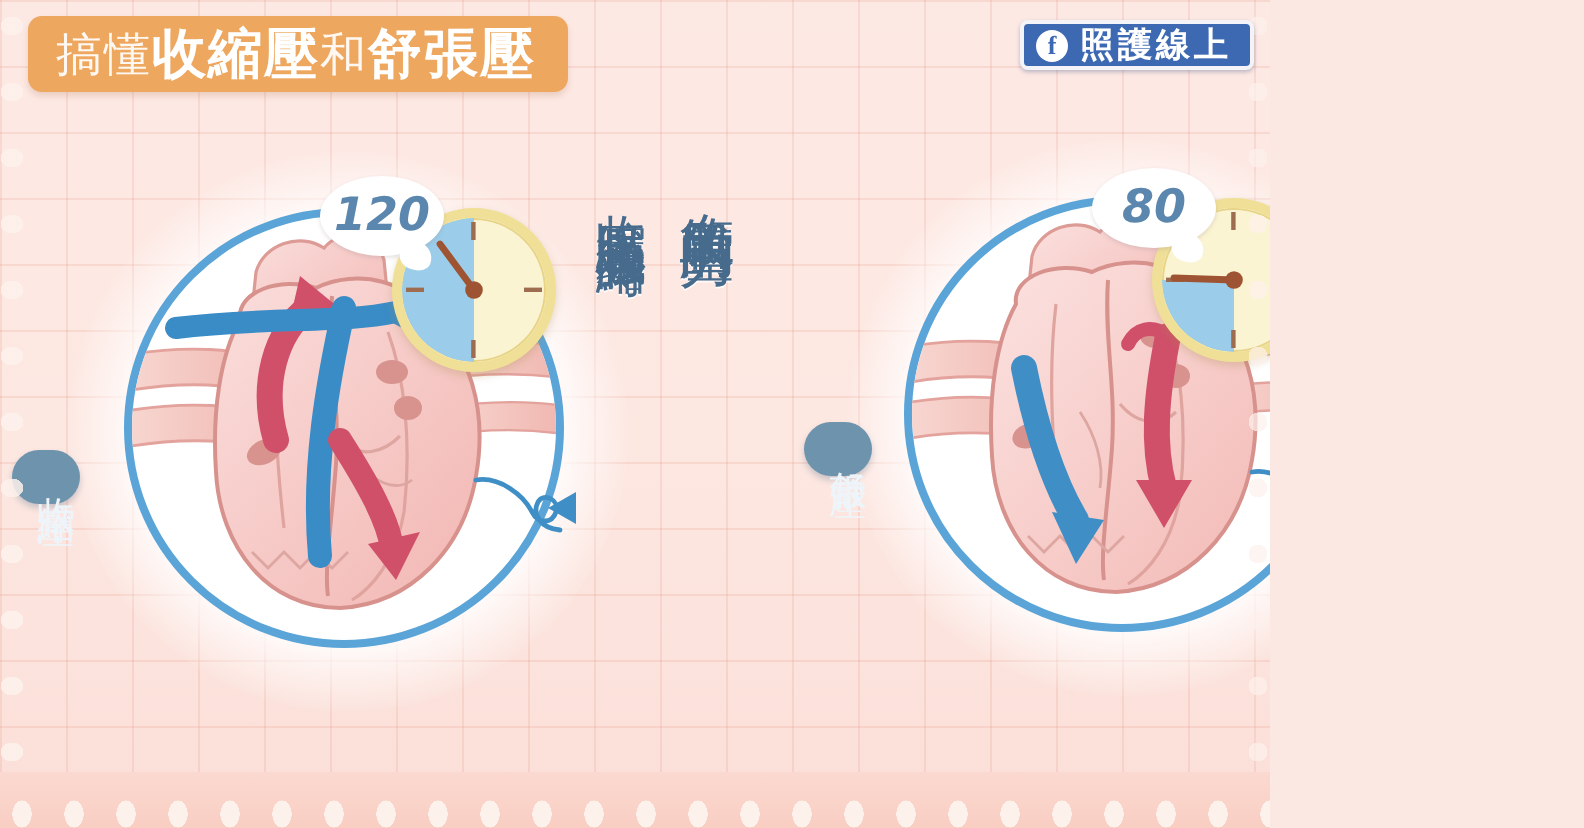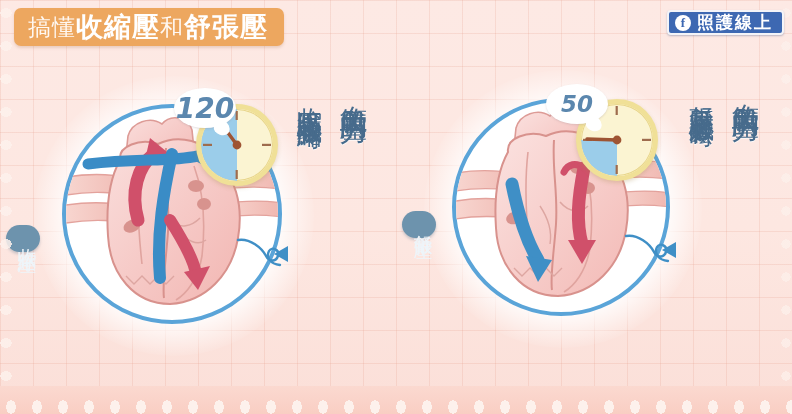--- a/index.html
+++ b/index.html
@@ -4,21 +4,21 @@
 <style>
   * { margin:0; padding:0; box-sizing:border-box; }
   html,body { width:792px; height:414px; overflow:hidden; }
   body{
     font-family:"Liberation Sans","DejaVu Sans",sans-serif;
     background:#fbe8e2;
     position:relative;
   }
   
   #stage{
-    position:absolute; inset:0; width:792px; height:414px; overflow:hidden;
+    position:absolute; inset:0; width:635px; height:414px; overflow:hidden;
     background:
       repeating-linear-gradient(to right, rgba(226,150,130,.20) 0 1px, transparent 1px 33px),
       repeating-linear-gradient(to bottom, rgba(226,150,130,.20) 0 1px, transparent 1px 33px),
       linear-gradient(to bottom,#fde9e4 0%,#fde7e1 55%,#fbdfd8 100%);
   }
   
   .wash{
     position:absolute; border-radius:50%;
     background:radial-gradient(circle, rgba(255,255,255,.92) 52%, rgba(255,255,255,0) 72%);
     pointer-events:none;
@@ -88,21 +88,21 @@
     display:flex; align-items:center; justify-content:center;
     color:#5b87ae; font-weight:700; font-style:italic;
     font-family:"DejaVu Sans",sans-serif;
     box-shadow:0 1px 2px rgba(150,130,140,.25);
   }
   .bubble::after{
     content:""; position:absolute; right:6px; bottom:-7px;
     width:16px; height:14px; background:#fff; border-radius:50% 50% 50% 50%/60% 60% 40% 40%;
     transform:rotate(18deg);
   }
-  #bub-left{ left:174px; top:88px; font-size:28px; }
+  #bub-left{ left:160px; top:88px; font-size:23px; }
   #bub-right{ left:546px; top:84px; font-size:23px; }
   
   .vtext{
     position:absolute;
     writing-mode:vertical-rl; text-orientation:upright;
     color:#476b8c; letter-spacing:2px; z-index:6;
     text-shadow:0 1px 0 rgba(255,255,255,.75);
   }
   .vbig{ font-size:28px; line-height:30px; }
   .vsmall{ font-size:25px; line-height:27px; }
@@ -275,21 +275,21 @@
       <path d="M36 36 L0 36 A36 36 0 0 0 36 72 Z" fill="#9bcdea"></path>
       <rect x="34.6" y="2" width="2.2" height="9" fill="#9e6c4e"></rect>
       <rect x="61" y="34.8" width="9" height="2.2" fill="#9e6c4e"></rect>
       <rect x="34.6" y="61" width="2.2" height="9" fill="#9e6c4e"></rect>
       <rect x="2" y="34.8" width="9" height="2.2" fill="#9e6c4e"></rect>
       <line x1="36" y1="36" x2="6" y2="35" stroke="#9e5433" stroke-width="3.4" stroke-linecap="round"></line>
       <circle cx="36" cy="36" r="4.4" fill="#9e5433"></circle>
     </svg>
   </div>
 
-  <div class="bubble" id="bub-right">50</div>
+  <div class="bubble" id="bub-right">80</div>
 
   <svg class="curl" id="curl-right" width="52" height="40" viewBox="0 0 52 40">
     <path d="M2 8 C14 6 26 16 30 24 C33 30 40 30 42 24 C44 18 36 14 33 19 C30 25 34 32 44 33" fill="none" stroke="#3f8fc6" stroke-width="2.4" stroke-linecap="round"></path>
     <polygon points="52,14 52,30 38,22" fill="#3f8fc6"></polygon>
   </svg>
 
   <div class="vtext vbig" id="vr-a">血管內的壓力</div>
   <div class="vtext vsmall" id="vr-b">舒張壓是心臟放鬆時</div>
 
   <div id="leftdots"></div>

